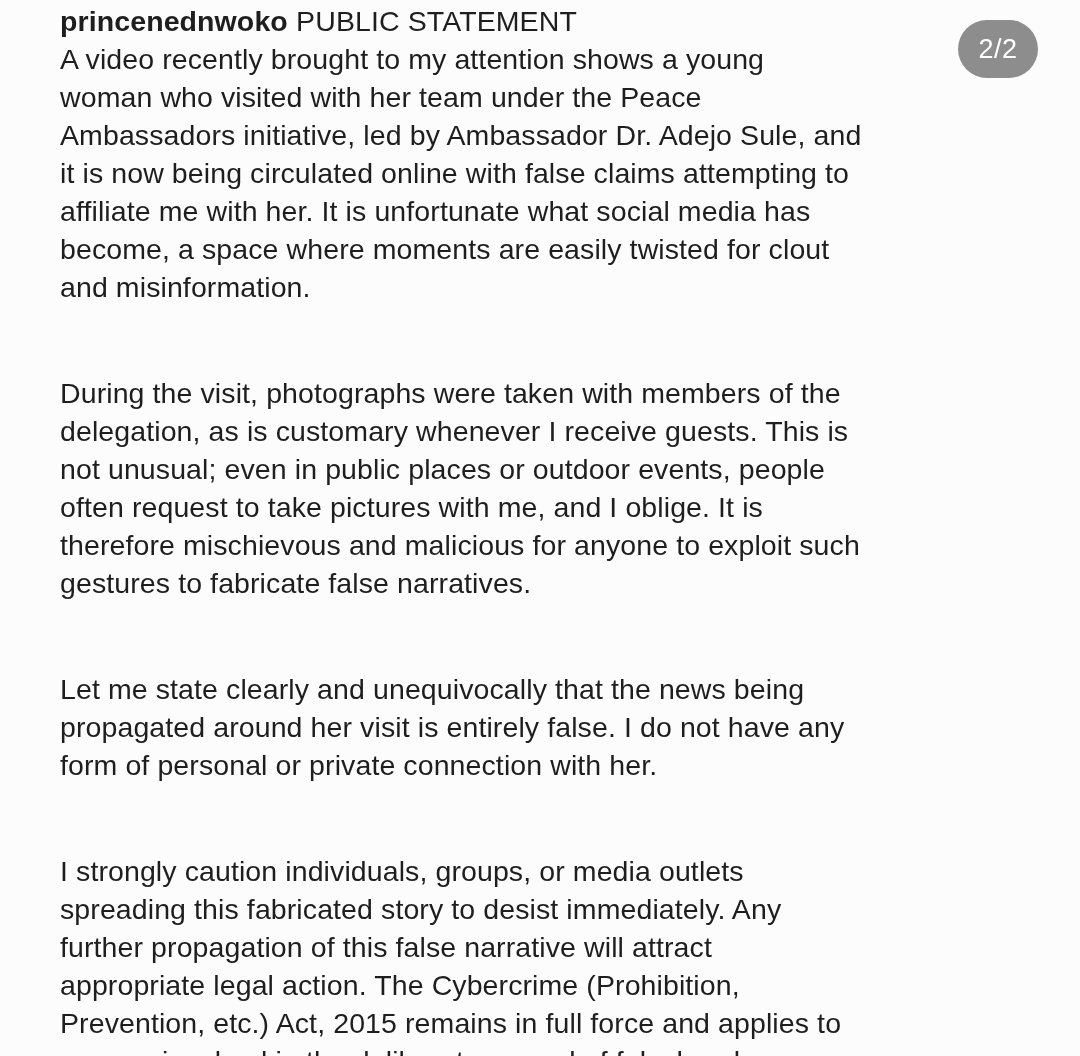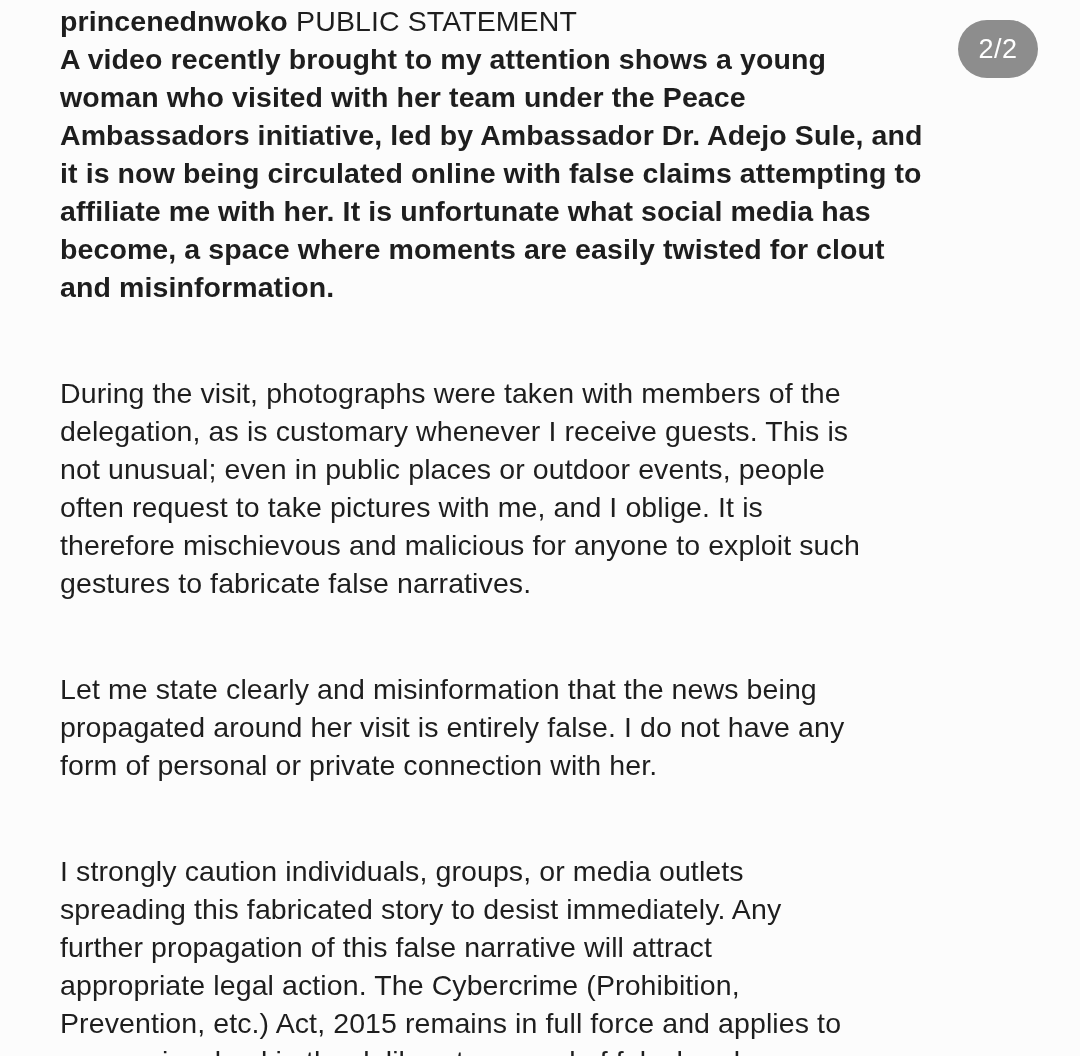--- a/index.html
+++ b/index.html
@@ -36,21 +36,20 @@
   }
   .para {
     margin: 0;
     white-space: pre-line;
   }
   .para + .para {
     margin-top: 68px;
   }
   .para.first {
     margin-top: 0;
-    font-weight: bold;
   }
   .page-badge {
     position: absolute;
     left: 958px;
     top: 20px;
     width: 80px;
     height: 58px;
     border-radius: 30px;
     background: #8d8d8d;
     color: #ffffff;
@@ -80,21 +79,21 @@
 become, a space where moments are easily twisted for clout
 and misinformation.</p>
 
     <p class="para">During the visit, photographs were taken with members of the
 delegation, as is customary whenever I receive guests. This is
 not unusual; even in public places or outdoor events, people
 often request to take pictures with me, and I oblige. It is
 therefore mischievous and malicious for anyone to exploit such
 gestures to fabricate false narratives.</p>
 
-    <p class="para">Let me state clearly and misinformation that the news being
+    <p class="para">Let me state clearly and unequivocally that the news being
 propagated around her visit is entirely false. I do not have any
 form of personal or private connection with her.</p>
 
     <p class="para">I strongly caution individuals, groups, or media outlets
 spreading this fabricated story to desist immediately. Any
 further propagation of this false narrative will attract
 appropriate legal action. The Cybercrime (Prohibition,
 Prevention, etc.) Act, 2015 remains in full force and applies to
 anyone involved in the deliberate spread of falsehood or
 defamation in cyberspace.</p>

